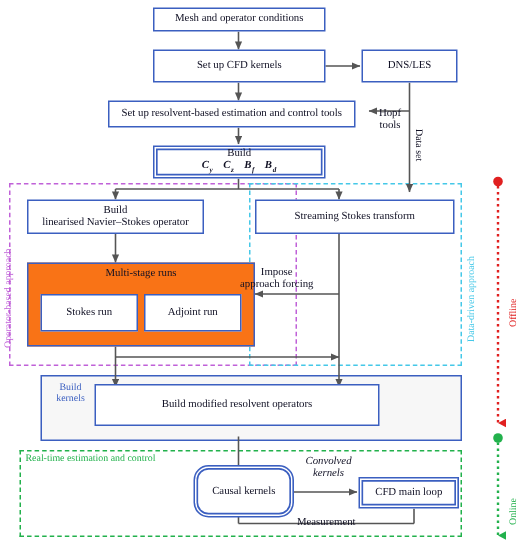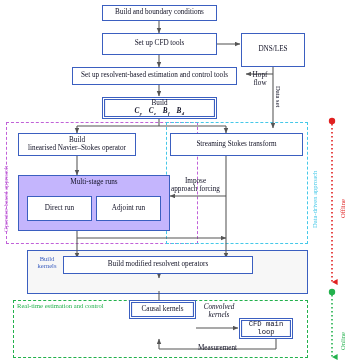--- a/index.html
+++ b/index.html
@@ -103,28 +103,28 @@
 
       <line x1="196" y1="328" x2="238" y2="328" marker-end="url(#ah)"></line>
 
       <line x1="276" y1="339" x2="276" y2="349"></line>
       <line x1="276" y1="349" x2="159" y2="349"></line>
       <line x1="159" y1="349" x2="159" y2="339" marker-end="url(#ah)"></line>
     </g>
   </svg>
 
   <div class="box" style="left:102px;top:5px;width:115px;height:16px;">
-    <span>Build and boundary conditions</span>
+    <span>Mesh and operator conditions</span>
   </div>
 
   <div class="box" style="left:102px;top:33px;width:115px;height:22px;">
-    <span>Set up CFD tools</span>
-  </div>
-
-  <div class="box" style="left:241px;top:33px;width:64px;height:34px;">
+    <span>Set up CFD kernels</span>
+  </div>
+
+  <div class="box" style="left:241px;top:33px;width:64px;height:22px;">
     <span>DNS/LES</span>
   </div>
 
   <div class="box" style="left:72px;top:67px;width:165px;height:18px;">
     <span>Set up resolvent-based estimation and control tools</span>
   </div>
 
   <div class="box dbl" style="left:102px;top:97px;width:115px;height:22px;">
     <span class="stack">
       <span class="l1">Build</span>
@@ -141,54 +141,54 @@
     <span class="stack">
       <span class="l1">Build</span>
       <span class="l2">linearised Navier–Stokes operator</span>
     </span>
   </div>
 
   <div class="box" style="left:170px;top:133px;width:133px;height:23px;">
     <span>Streaming Stokes transform</span>
   </div>
 
-  <div class="box" style="left:18px;top:175px;width:152px;height:56px;background:#c4b5fd;
+  <div class="box" style="left:18px;top:175px;width:152px;height:56px;background:#f97316;
               align-items:flex-start;justify-content:center;padding-top:3px;text-align:center;">
     <span>Multi-stage runs</span>
   </div>
   <div class="box" style="left:27px;top:196px;width:65px;height:25px;">
-    <span>Direct run</span>
+    <span>Stokes run</span>
   </div>
   <div class="box" style="left:96px;top:196px;width:65px;height:25px;">
     <span>Adjoint run</span>
   </div>
 
-  <div class="box" style="left:63px;top:256px;width:190px;height:18px;">
+  <div class="box" style="left:63px;top:256px;width:190px;height:28px;">
     <span>Build modified resolvent operators</span>
   </div>
 
 
-  <div class="box dbl" style="left:129px;top:300px;width:67px;height:19px;">
+  <div class="box dbl" style="left:129px;top:310px;width:67px;height:35px;border-radius:10px;">
     <span>Causal kernels</span>
   </div>
 
-  <div class="box dbl" style="left:239px;top:318px;width:54px;height:21px;font-family:Liberation Mono, monospace;">
+  <div class="box dbl" style="left:239px;top:318px;width:67px;height:21px;">
     <span>CFD main loop</span>
   </div>
 
   <div class="txt" style="left:247px;top:72px;width:26px;">
     <span>Hopf</span><br>
-    <span>flow</span>
+    <span>tools</span>
   </div>
 
   <div class="vtxt down lbl-dark" style="left:281px;top:86px;color:#101024;">
     <span>Data set</span>
   </div>
 
-  <div class="txt" style="left:168px;top:178px;width:55px;text-align:center;">
+  <div class="txt" style="left:157px;top:178px;width:55px;text-align:center;">
     <span>Impose</span><br>
     <span>approach forcing</span>
   </div>
 
   <div class="txt" style="left:190px;top:304px;width:58px;font-style:italic;">
     <span>Convolved</span><br>
     <span>kernels</span>
   </div>
 
   <div class="txt" style="left:175px;top:345px;width:85px;">

